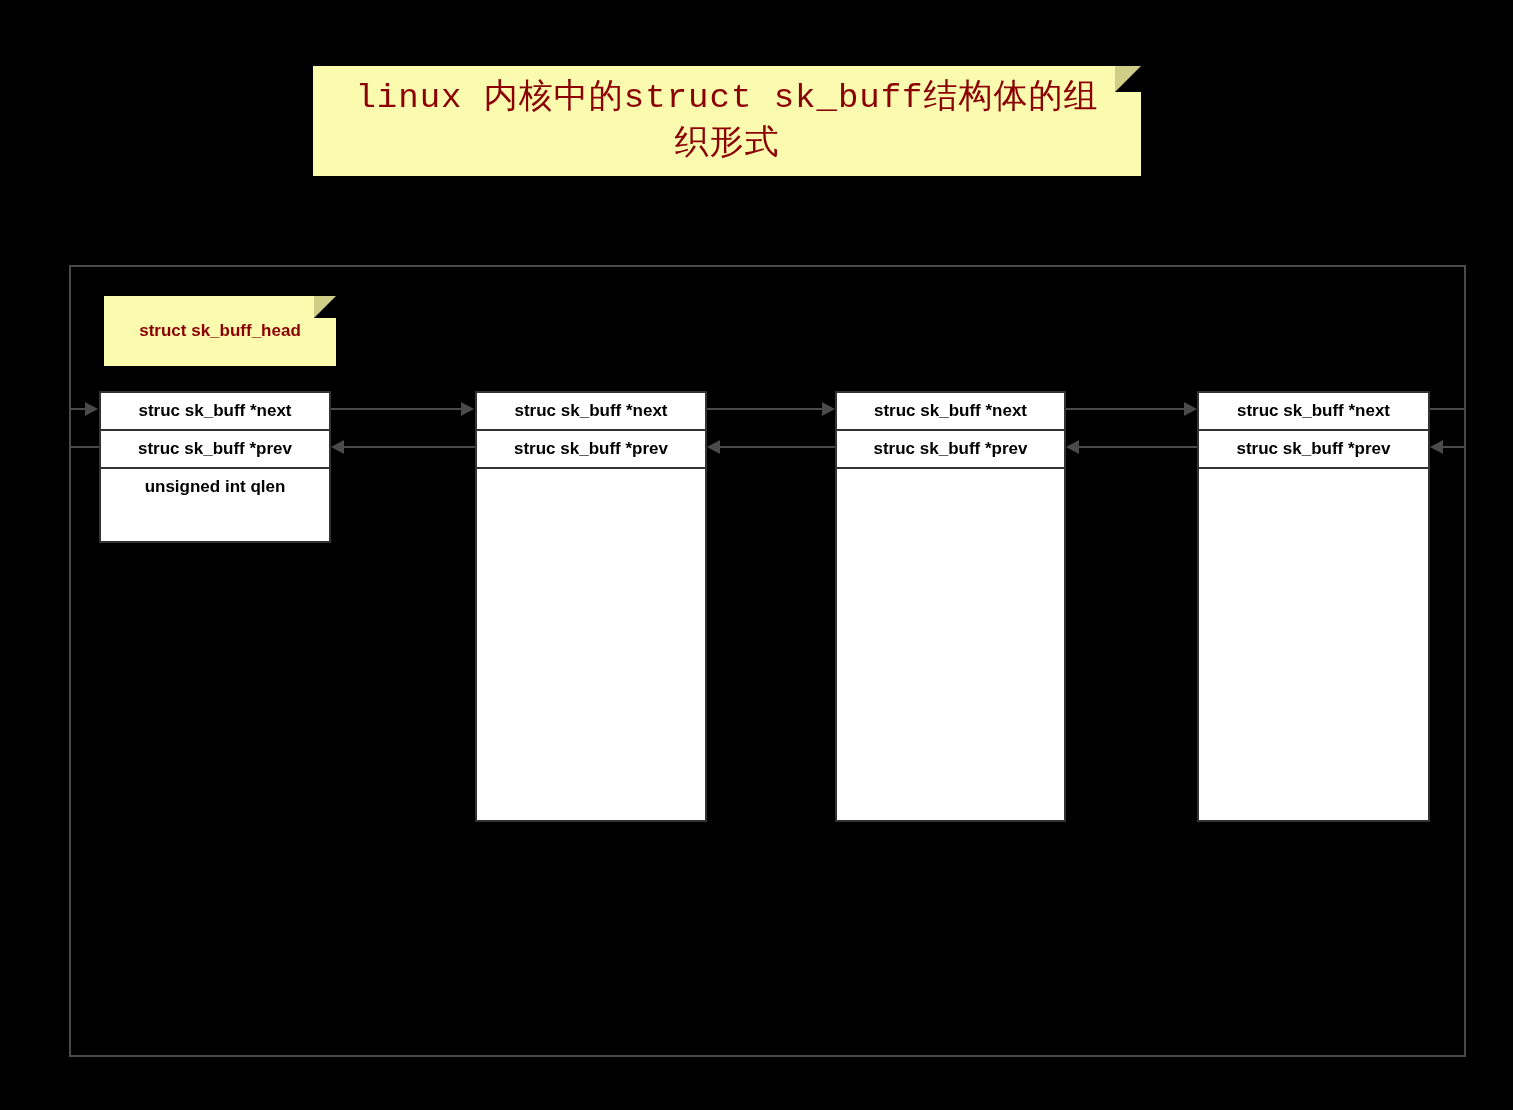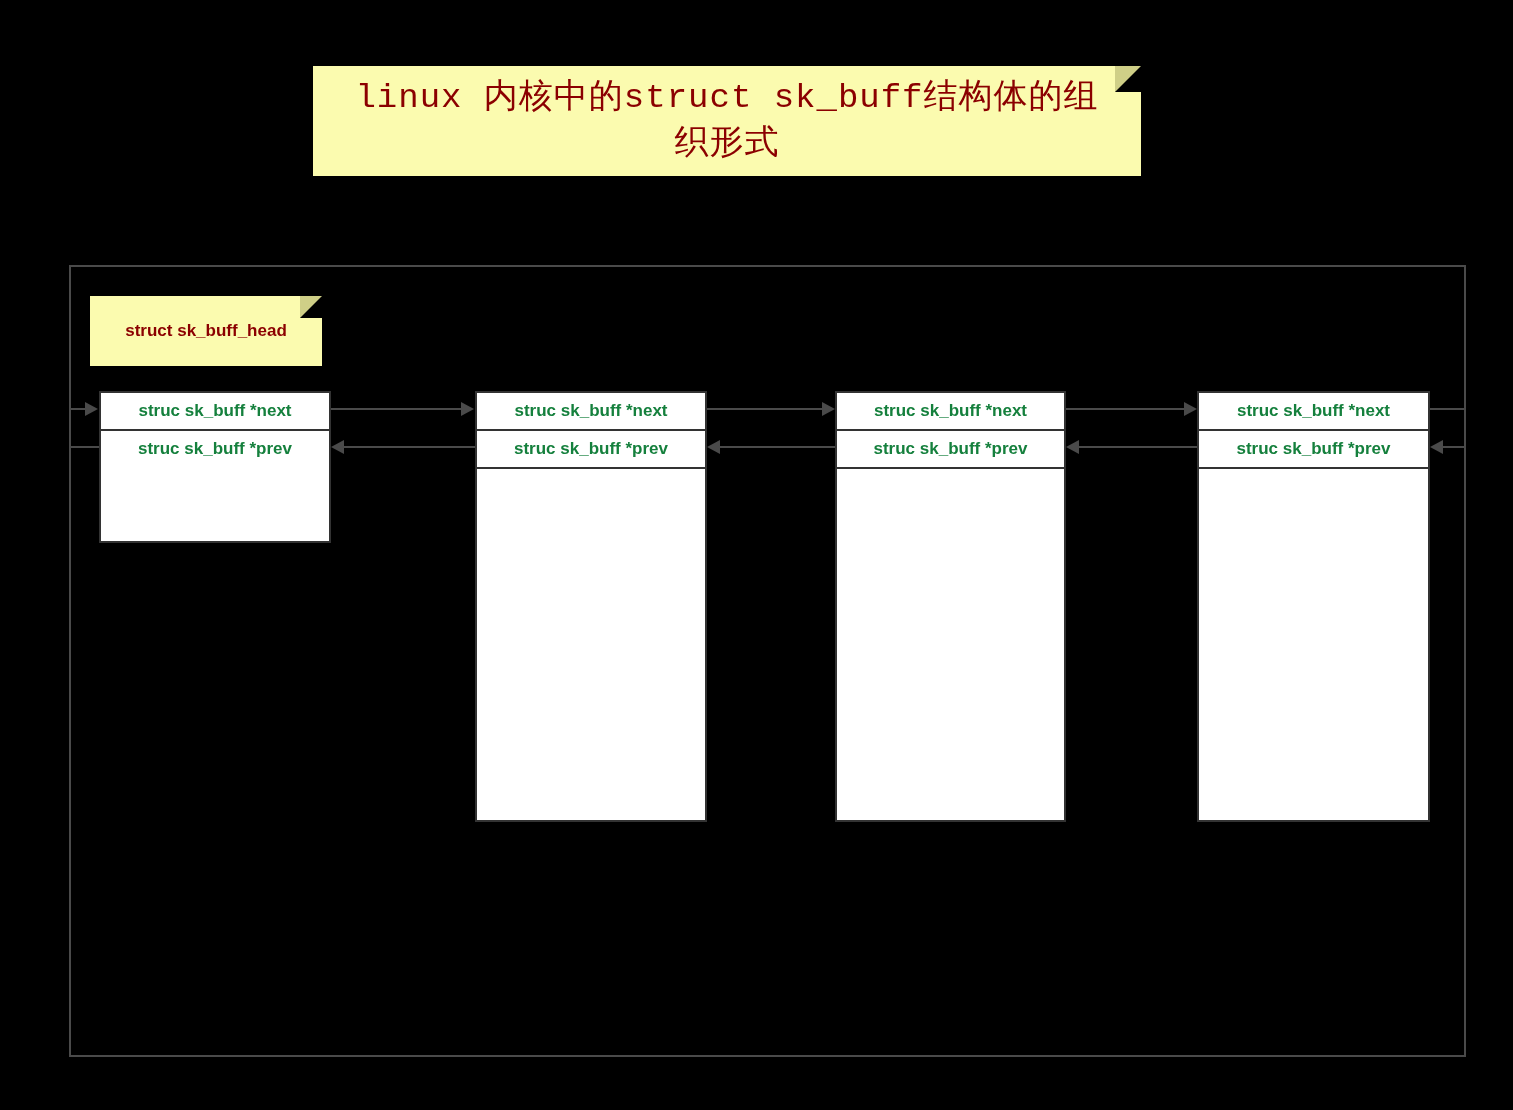--- a/index.html
+++ b/index.html
@@ -56,21 +56,21 @@
     padding: 0 26px;
     width: 100%;
   }
 
   .legend-note {
     width: 232px;
     height: 70px;
     font-size: 17px;
     font-weight: bold;
   }
-  #note-head { left: 90px;  top: 296px; }
+  #note-head { left: 104px;  top: 296px; }
   #note-buff { left: 470px; top: 296px; }
 
   
   #outer-route {
     position: absolute;
     left: 69px;
     top: 265px;
     width: 1397px;
     height: 792px;
     border: 2px solid #4A4A4A;
@@ -84,21 +84,21 @@
     background: #FFFFFF;
     border: 2px solid #333333;
     box-sizing: border-box;
   }
   .struct-row {
     height: 38px;
     line-height: 36px;
     text-align: center;
     font-size: 17px;
     font-weight: bold;
-    color: #15803d;
+    color: #000000;
     border-bottom: 2px solid #333333;
     box-sizing: border-box;
     background: #FFFFFF;
     white-space: nowrap;
   }
   .struct-body {
     background: #FFFFFF;
   }
 
   #box-head { left: 99px;  top: 391px; width: 232px; height: 152px; }
@@ -145,20 +145,21 @@
 
   <div class="note legend-note" id="note-head">
     <span>struct sk_buff_head</span>
     <span class="fold"></span>
   </div>
 
 
   <div class="struct-box" id="box-head">
     <div class="struct-row">struc sk_buff *next</div>
     <div class="struct-row">struc sk_buff *prev</div>
+    <div class="struct-row">unsigned int qlen</div>
   </div>
 
   <div class="struct-box" id="box-1">
     <div class="struct-row">struc sk_buff *next</div>
     <div class="struct-row">struc sk_buff *prev</div>
     <div class="struct-body" style="height:351px"></div>
   </div>
 
   <div class="struct-box" id="box-2">
     <div class="struct-row">struc sk_buff *next</div>

